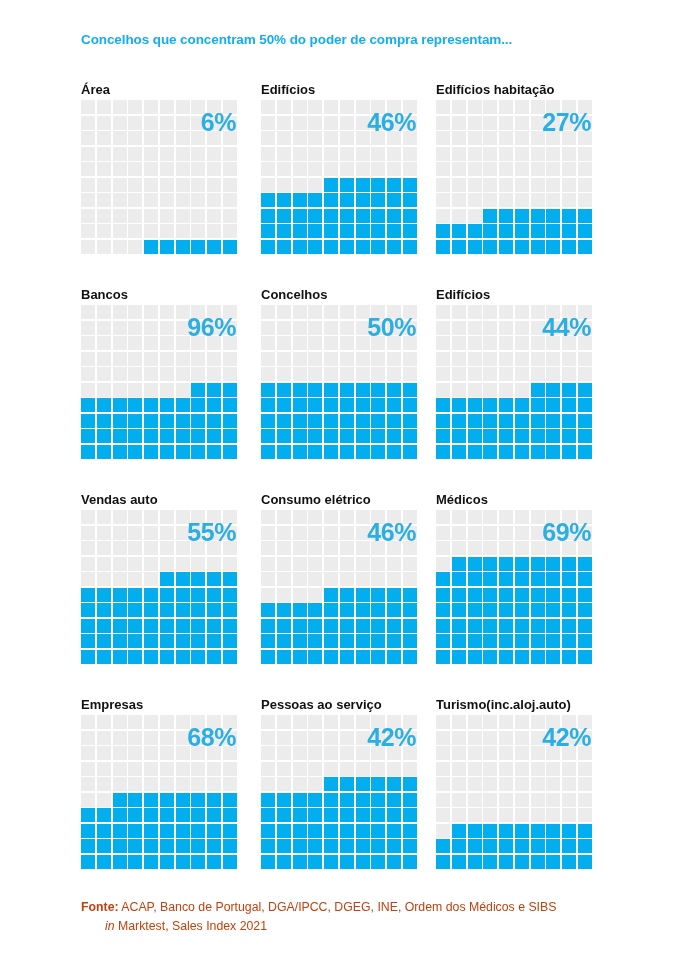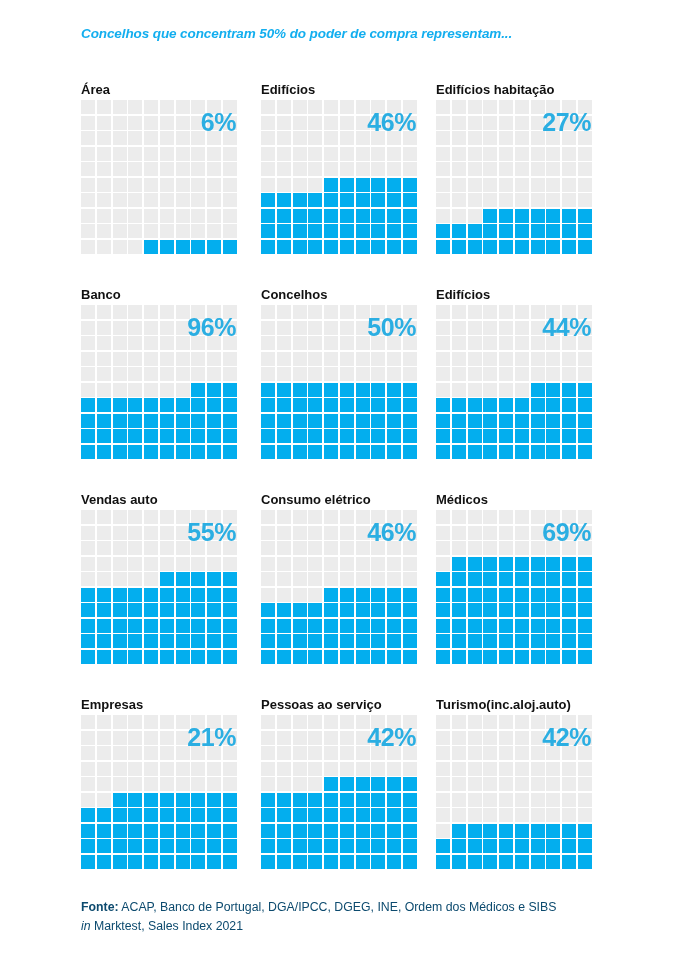--- a/index.html
+++ b/index.html
@@ -11,27 +11,26 @@
     width: 673px;
     height: 969px;
     position: relative;
     font-family: "Liberation Sans", sans-serif;
     overflow: hidden;
   }
 
   #page-title {
     position: absolute;
     left: 81px;
-    top: 26px;
+    top: 32px;
     font-size: 13.5px;
     font-weight: bold;
     color: #12AEEF;
     letter-spacing: -0.1px;
     white-space: nowrap;
-    font-style: italic;
   }
 
   #charts {
     position: absolute;
     left: 0;
     top: 0;
     width: 538px;
     height: 969px;
   }
 
@@ -89,25 +88,25 @@
     line-height: 26px;
     letter-spacing: -0.4px;
   }
 
   #footer {
     position: absolute;
     left: 81px;
     top: 898px;
     width: 560px;
     font-size: 12.3px;
-    color: #0c4a6e;
+    color: #c2410c;
     line-height: 19px;
   }
   #footer .b { font-weight: bold; }
-  #footer .i { font-style: italic; }
+  #footer .i { font-style: italic; margin-left: 24px; }
 </style>
 </head>
 <body>
 
 <div id="page-title">Concelhos que concentram 50% do poder de compra representam...</div>
 
 <div id="charts">
     <div class="chart" style="left: 81px; top: 82px;">
       <div class="chart-label">Área</div>
       <div class="grid-wrap">
@@ -426,21 +425,21 @@
           <div class="cell on"></div>
           <div class="cell on"></div>
           <div class="cell on"></div>
           <div class="cell on"></div>
           <div class="cell on"></div>
         </div>
         <div class="pct">27%</div>
       </div>
     </div>
     <div class="chart" style="left: 81px; top: 287px;">
-      <div class="chart-label">Banco</div>
+      <div class="chart-label">Bancos</div>
       <div class="grid-wrap">
         <div class="grid">
           <div class="cell"></div>
           <div class="cell"></div>
           <div class="cell"></div>
           <div class="cell"></div>
           <div class="cell"></div>
           <div class="cell"></div>
           <div class="cell"></div>
           <div class="cell"></div>
@@ -1178,21 +1177,21 @@
           <div class="cell on"></div>
           <div class="cell on"></div>
           <div class="cell on"></div>
           <div class="cell on"></div>
           <div class="cell on"></div>
           <div class="cell on"></div>
           <div class="cell on"></div>
           <div class="cell on"></div>
           <div class="cell on"></div>
         </div>
-        <div class="pct">21%</div>
+        <div class="pct">68%</div>
       </div>
     </div>
     <div class="chart" style="left: 261px; top: 697px;">
       <div class="chart-label">Pessoas ao serviço</div>
       <div class="grid-wrap">
         <div class="grid">
           <div class="cell"></div>
           <div class="cell"></div>
           <div class="cell"></div>
           <div class="cell"></div>

